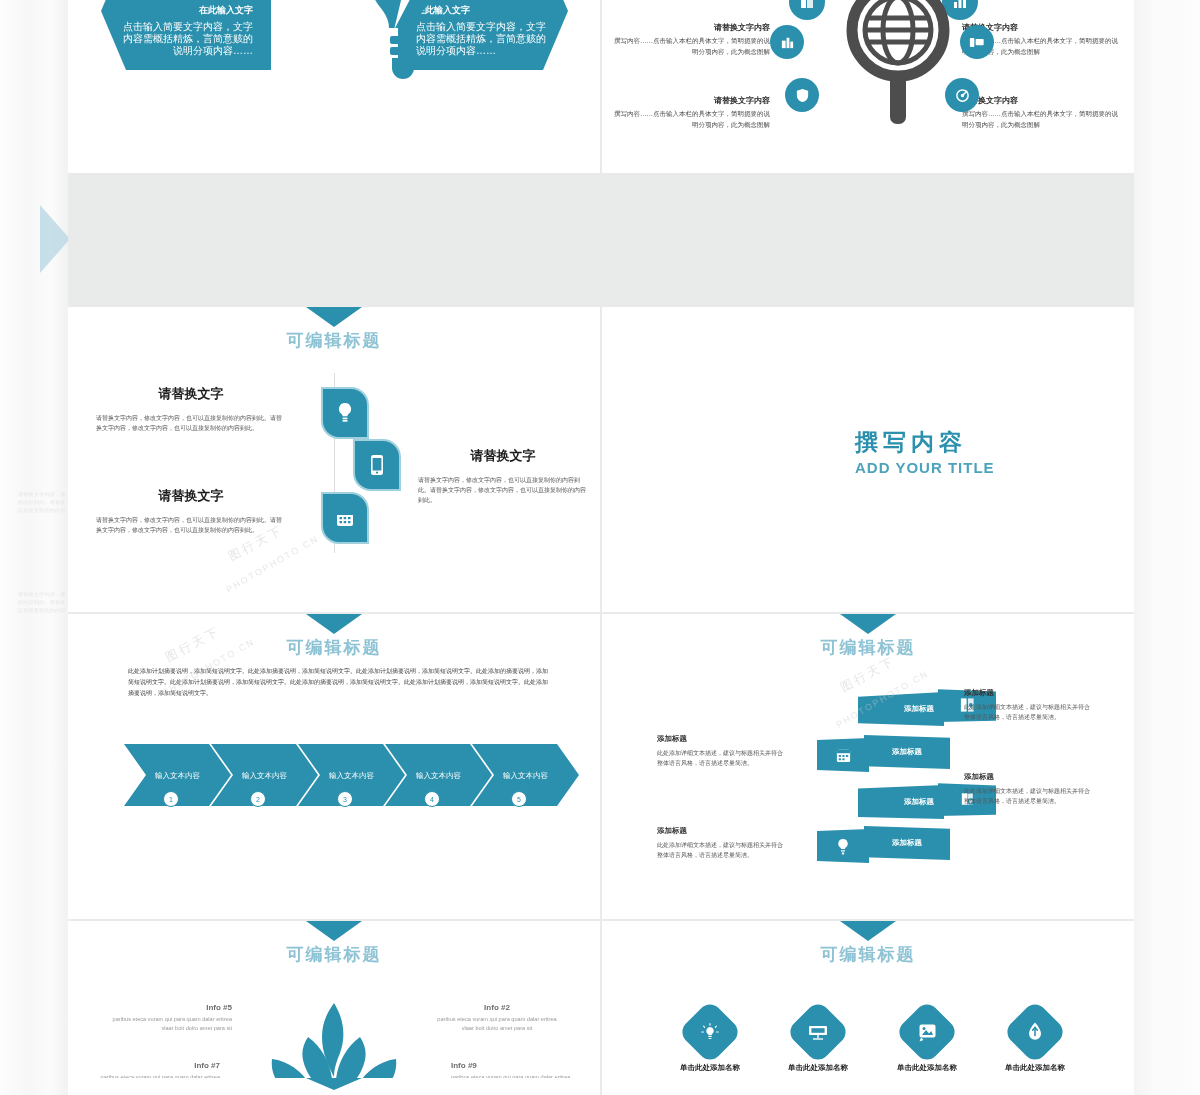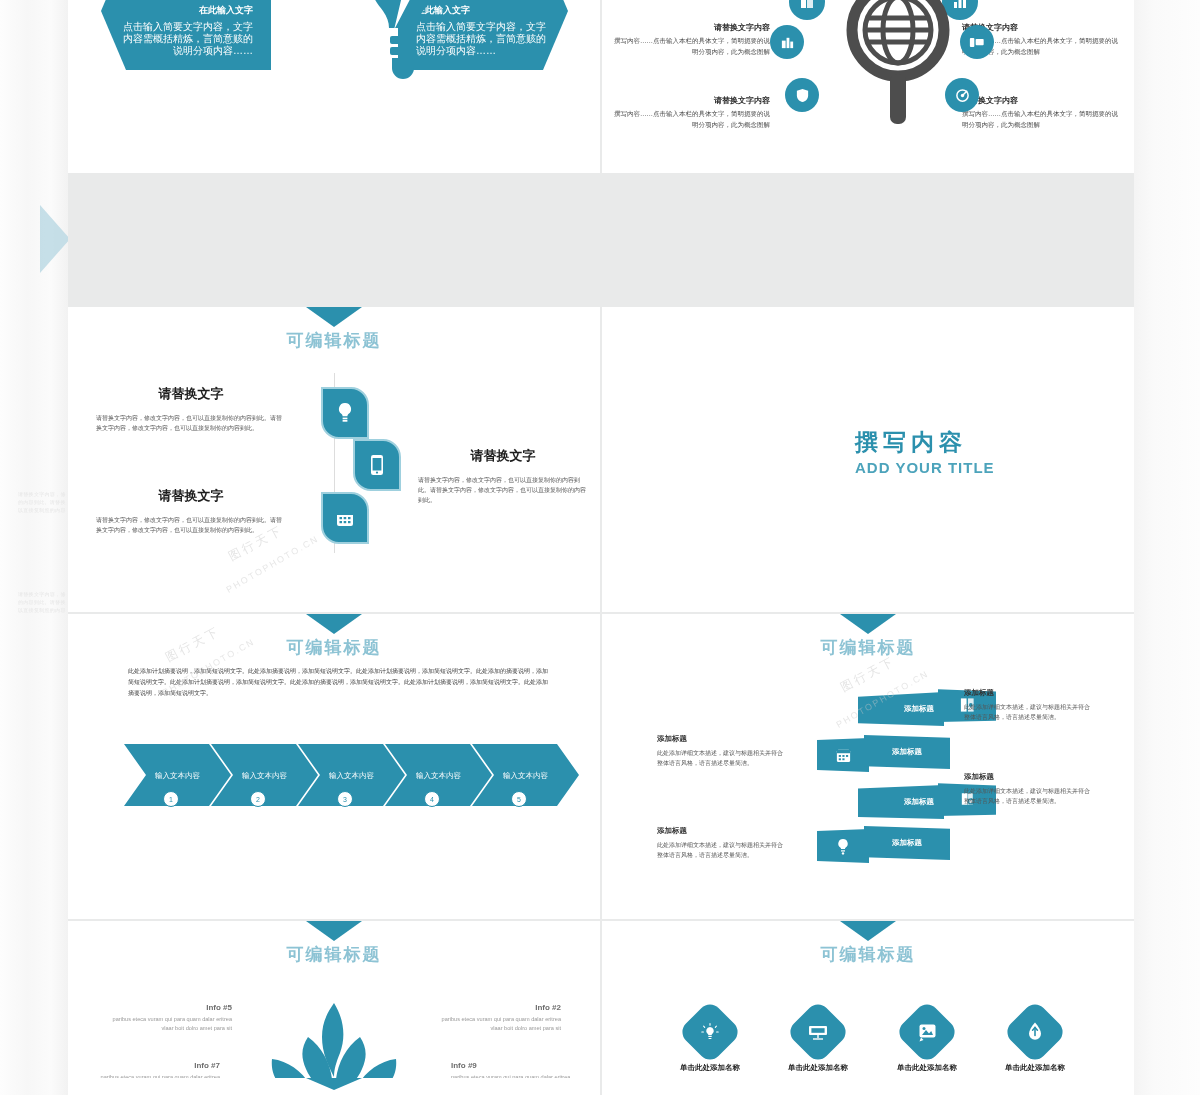--- a/index.html
+++ b/index.html
@@ -700,21 +700,21 @@
         <path d="M84 140c0 10 2 18 6 24v46h-8v-46c-6-8-10-16-10-24z"></path>
         <path d="M96 140c0 8-4 16-10 24v46h12v-46c4-6 6-14 6-24z"></path>
         <rect x="80" y="176" width="20" height="36"></rect>
       </g>
     </svg>
 
     <div class="info" style="left:36px;top:82px;text-align:right">
       <div class="h">Info #5</div>
       <div class="p">paribus eteca vuram qui para quam dalar eritrea vlaar boit dolro amet para sit</div>
     </div>
-    <div class="info" style="left:365px;top:82px;text-align:right">
+    <div class="info" style="left:365px;top:82px;text-align:center">
       <div class="h">Info #2</div>
       <div class="p">paribus eteca vuram qui para quam dalar eritrea vlaar boit dolro amet para sit</div>
     </div>
     <div class="info" style="left:24px;top:140px;text-align:right">
       <div class="h">Info #7</div>
       <div class="p">paribus eteca vuram qui para quam dalar eritrea vlaar boit dolro amet para sit</div>
     </div>
     <div class="info" style="left:383px;top:140px;text-align:left">
       <div class="h">Info #9</div>
       <div class="p">paribus eteca vuram qui para quam dalar eritrea vlaar boit dolro amet para sit</div>

